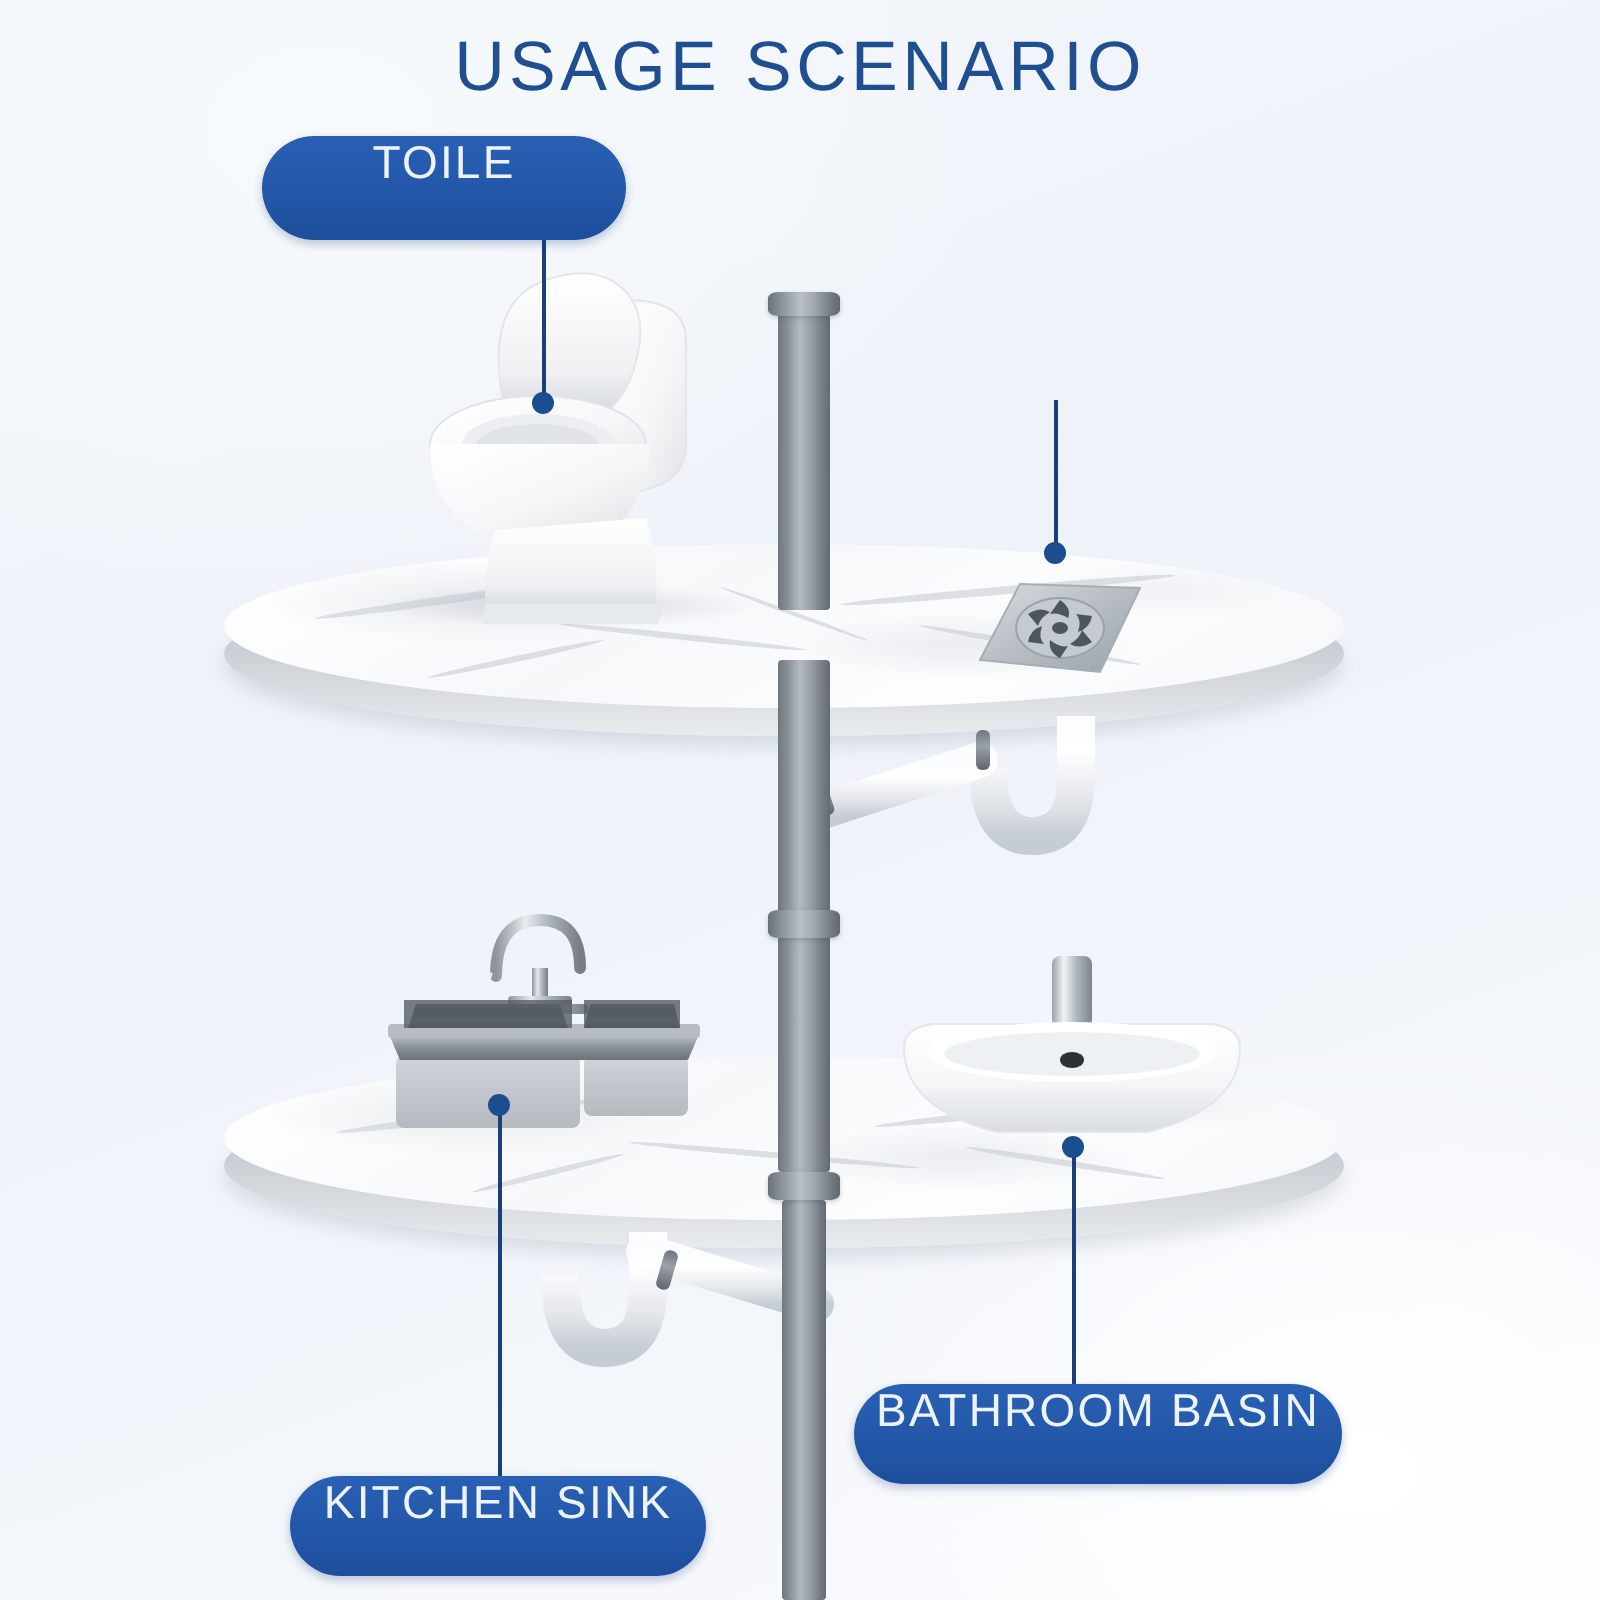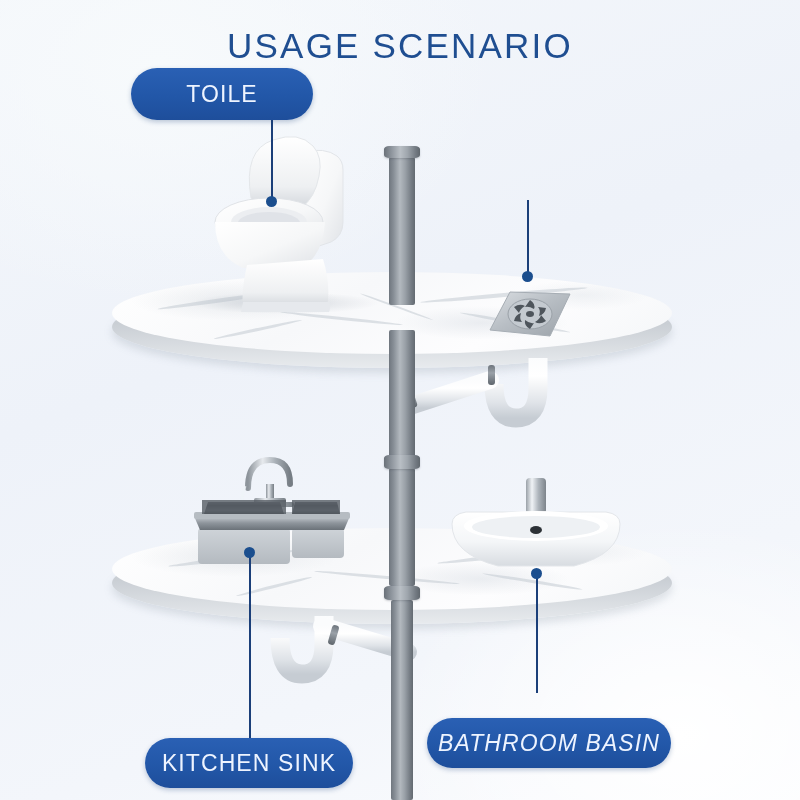--- a/index.html
+++ b/index.html
@@ -11,31 +11,31 @@
   #stage{
     position:relative;width:800px;height:800px;
     background:
       radial-gradient(ellipse 70% 50% at 20% 8%, #f7fafc 0%, rgba(247,250,252,0) 60%),
       radial-gradient(ellipse 60% 45% at 85% 92%, #ffffff 0%, rgba(255,255,255,0) 60%),
       linear-gradient(160deg,#f4f7fb 0%,#eef2f9 40%,#f3f6fb 75%,#fbfcfe 100%);
   }
 
   
   #title{
-    position:absolute;left:0;top:26px;width:800px;text-align:center;
+    position:absolute;left:0;top:14px;width:800px;text-align:center;
     font-size:35px;letter-spacing:2.2px;color:#1f4e91;font-weight:400;
     white-space:nowrap;
   }
 
   
   .badge{
     position:absolute;
     background:linear-gradient(180deg,#2a60b4 0%,#2257a8 55%,#1e4e9b 100%);
     color:#eef4ff;border-radius:26px;
-    display:flex;align-items:center;justify-content:center;
+    display:flex;justify-content:center;
     font-size:23px;letter-spacing:1.1px;white-space:nowrap;
     box-shadow:0 2px 5px rgba(25,60,120,.28);
     z-index:40;
   }
   .lead{position:absolute;background:#1b3f79;width:2px;z-index:30;}
   .dot{position:absolute;width:11px;height:11px;border-radius:50%;
        background:#1b4e8e;z-index:31;}
 
   
   .table-wrap{position:absolute;z-index:10;}
@@ -287,21 +287,21 @@
 
   <div class="badge" style="left:131px;top:68px;width:182px;height:52px;">
     <span>TOILE</span>
   </div>
   <div class="lead" style="left:271px;top:120px;height:81px;"></div>
   <div class="dot" style="left:266px;top:196px;"></div>
 
   <div class="lead" style="left:527px;top:200px;height:76px;"></div>
   <div class="dot" style="left:522px;top:271px;"></div>
 
-  <div class="badge" style="left:427px;top:718px;width:244px;height:50px;font-style:italic;">
+  <div class="badge" style="left:427px;top:692px;width:244px;height:50px;">
     <span>BATHROOM BASIN</span>
   </div>
   <div class="lead" style="left:536px;top:573px;height:120px;"></div>
   <div class="dot" style="left:531px;top:568px;"></div>
 
   <div class="badge" style="left:145px;top:738px;width:208px;height:50px;">
     <span>KITCHEN SINK</span>
   </div>
   <div class="lead" style="left:249px;top:552px;height:187px;"></div>
   <div class="dot" style="left:244px;top:547px;"></div>

